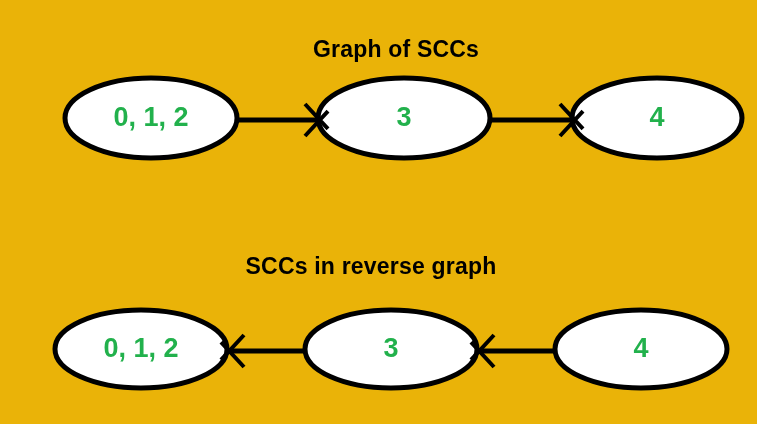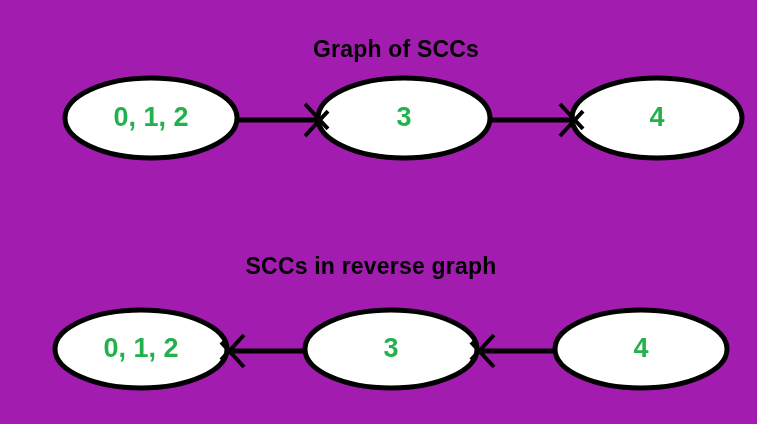--- a/index.html
+++ b/index.html
@@ -7,21 +7,21 @@
     padding: 0;
     background: #ffffff;
   }
   body {
     font-family: "Liberation Sans", sans-serif;
   }
   #canvas {
     position: relative;
     width: 757px;
     height: 424px;
-    background: #a21caf;
+    background: #eab308;
     overflow: hidden;
   }
   .diagram-svg {
     position: absolute;
     left: 0;
     top: 0;
     width: 757px;
     height: 424px;
   }
   .graph-title {

